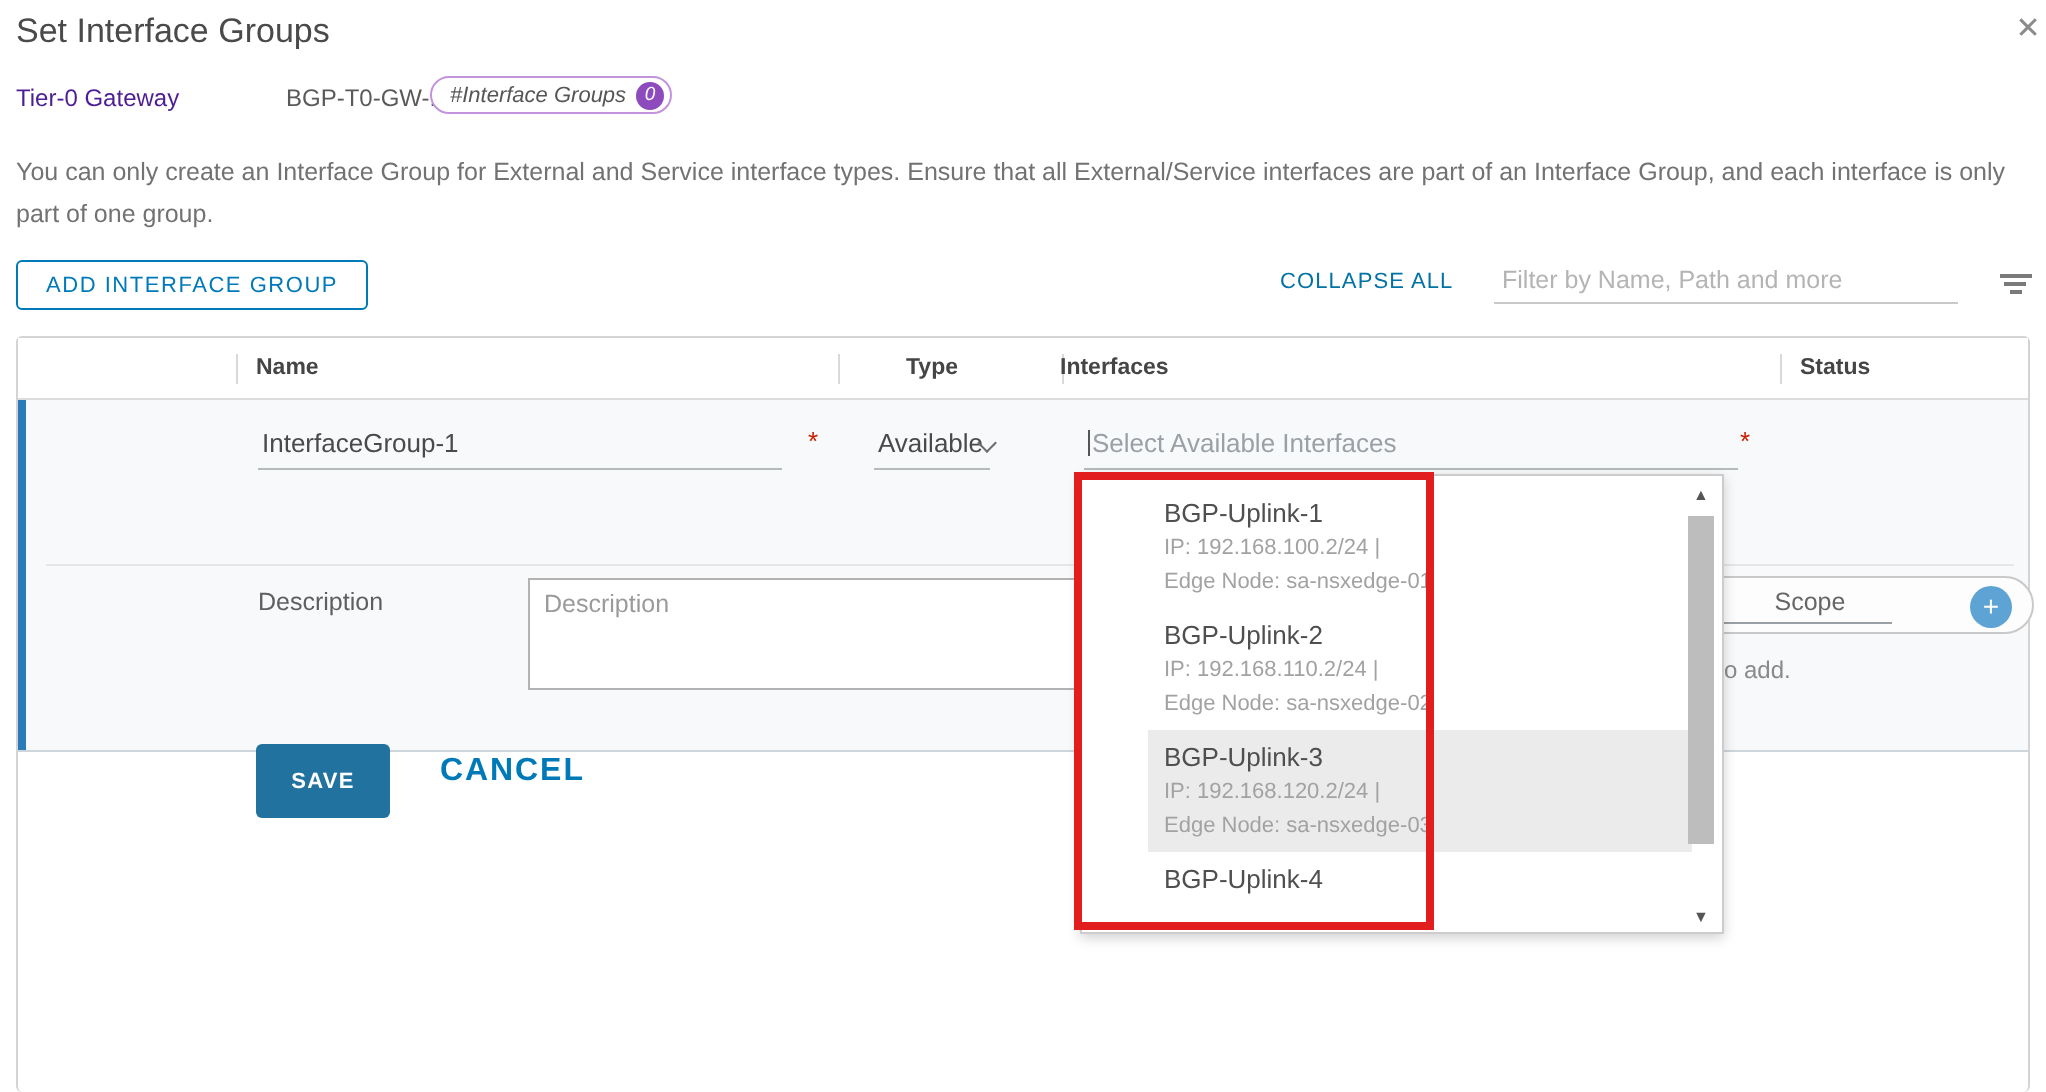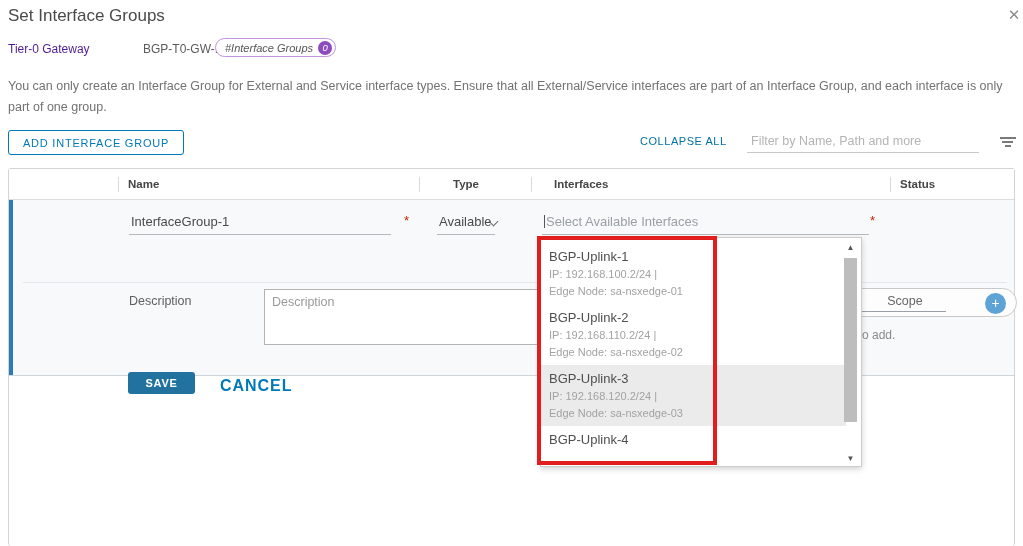--- a/index.html
+++ b/index.html
@@ -25,21 +25,21 @@
   .filter-input::placeholder { color:#b4b4b4; }
   .filter-icon { position:absolute; left:999px; top:137px; width:17px; height:12px; cursor:pointer; }
   .filter-icon i { display:block; background:#7a7a7a; height:1.5px; margin:2.5px auto 0; }
   .filter-icon i:nth-child(1){ width:16px; margin-top:0; }
   .filter-icon i:nth-child(2){ width:11px; }
   .filter-icon i:nth-child(3){ width:6px; }
 
   .grid { position:absolute; left:8px; top:168px; width:1007px; height:378px; border:1px solid #d4d4d4; border-radius:3px; border-bottom:none; background:#fff; }
   .grid-header { position:absolute; left:0; top:0; width:100%; height:31px; border-bottom:1px solid #dcdcdc; background:#fff; }
   .th { position:absolute; top:9px; font-size:11.5px; font-weight:600; color:#454545; }
-  .th-name { left:119px; } .th-type { left:420px;margin-left:24px; } .th-ifaces { left:532px;padding-left:13px; } .th-status { left:891px; }
+  .th-name { left:119px; } .th-type { left:420px;margin-left:24px; } .th-ifaces { left:508px;padding-left:13px; } .th-status { left:891px; }
   .tick { position:absolute; top:8px; width:1px; height:15px; background:#d9d9d9; }
   .tick-1{ left:109px; } .tick-2{ left:410px; } .tick-3{ left:522px; } .tick-4{ left:881px; }
 
   .edit-row { position:absolute; left:0; top:31px; width:100%; height:176px; background:#f7f9fa; border-bottom:1px solid #cfd6db; }
   .blue-bar { position:absolute; left:0; top:0; width:4px; height:100%; background:#2b7bb9; }
 
   .uline-input { border:none; border-bottom:1px solid #b5babd; background:transparent; outline:none; font-family:inherit; }
   .name-input { position:absolute; left:120px; top:12px; width:262px; font-size:13px; color:#4a4a4a; padding:2px 2px 5px; }
   .req { position:absolute; font-size:13px; color:#c92100; }
   .req-name { left:395px; top:13px; }
@@ -55,26 +55,26 @@
 
   .desc-label { position:absolute; left:120px; top:94px; font-size:12.5px; color:#5f5f5f; }
   .desc-area { position:absolute; left:255px; top:89px; width:275px; height:56px; border:1px solid #b3b3b3; background:#fff; resize:none; font-family:inherit; font-size:12.5px; padding:5px 7px; color:#454545; outline:none; }
   .desc-area::placeholder { color:#9a9a9a; }
 
   .scope-pill { position:absolute; left:692px; top:88px; width:316px; height:29px; border:1px solid #c9c9c9; border-radius:15px; background:#fdfdfd; }
   .scope-field { position:absolute; left:152px; top:4px; width:92px; border-bottom:1px solid #9aa0a5; font-size:12.5px; color:#666; padding:1px 0 3px 10px;text-align:center; }
   .plus-btn { position:absolute; left:283px; top:3.5px; width:21px; height:21px; border-radius:50%; background:#5da4d4; color:#fff; font-size:14px; line-height:20px; text-align:center; cursor:pointer; }
   .hint-frag { position:absolute; left:853px; top:128px; font-size:12px; color:#8a8a8a; }
 
-  .save-btn { position:absolute; left:119px; top:172px; width:67px; height:22px; background:#22729f; color:#fff; border:none; border-radius:3px; font-size:11px; font-weight:600; letter-spacing:.06em; cursor:pointer; font-family:inherit;text-align:center; }
+  .save-btn { position:absolute; left:119px; top:172px; width:67px; height:37px; background:#22729f; color:#fff; border:none; border-radius:3px; font-size:11px; font-weight:600; letter-spacing:.06em; cursor:pointer; font-family:inherit;text-align:center; }
   .cancel-btn { position:absolute; left:211px; top:177px; font-size:16px; font-weight:600; letter-spacing:.06em; color:#0079b8; cursor:pointer; }
 
   .dropdown { position:absolute; left:540px; top:237px; width:322px; height:230px; background:#fff; border:1px solid #ccc; box-shadow:0 2px 6px rgba(0,0,0,.18); z-index:5; overflow:hidden; }
   .dd-list { position:absolute; left:0; top:5px; width:305px; }
-  .dd-item { height:61px; padding:4px 0 0 8px; cursor:pointer; }
+  .dd-item { height:61px; padding:4px 0 0 8px; cursor:pointer;margin-left:33px; }
   .dd-item.hl { background:#ebebeb; }
   .dd-title { font-size:13px; color:#4f4f4f; line-height:19px; }
   .dd-sub { font-size:11px; color:#a2a2a2; line-height:17px; }
   .dd-scroll { position:absolute; right:4px; top:3px; width:13px; height:224px; }
   .dd-thumb { position:absolute; left:0; top:17px; width:13px; height:164px; background:#bdbdbd; }
   .dd-arrow { position:absolute; left:0; width:13px; height:13px; color:#555; font-size:8px; line-height:13px; text-align:center; cursor:pointer; }
   .dd-arrow.up { top:0; } .dd-arrow.down { bottom:0; }
 
   .annotation { position:absolute; left:537px; top:236px; width:180px; height:229px; border:4px solid #e21d1d; z-index:6; pointer-events:none; }
 </style>

